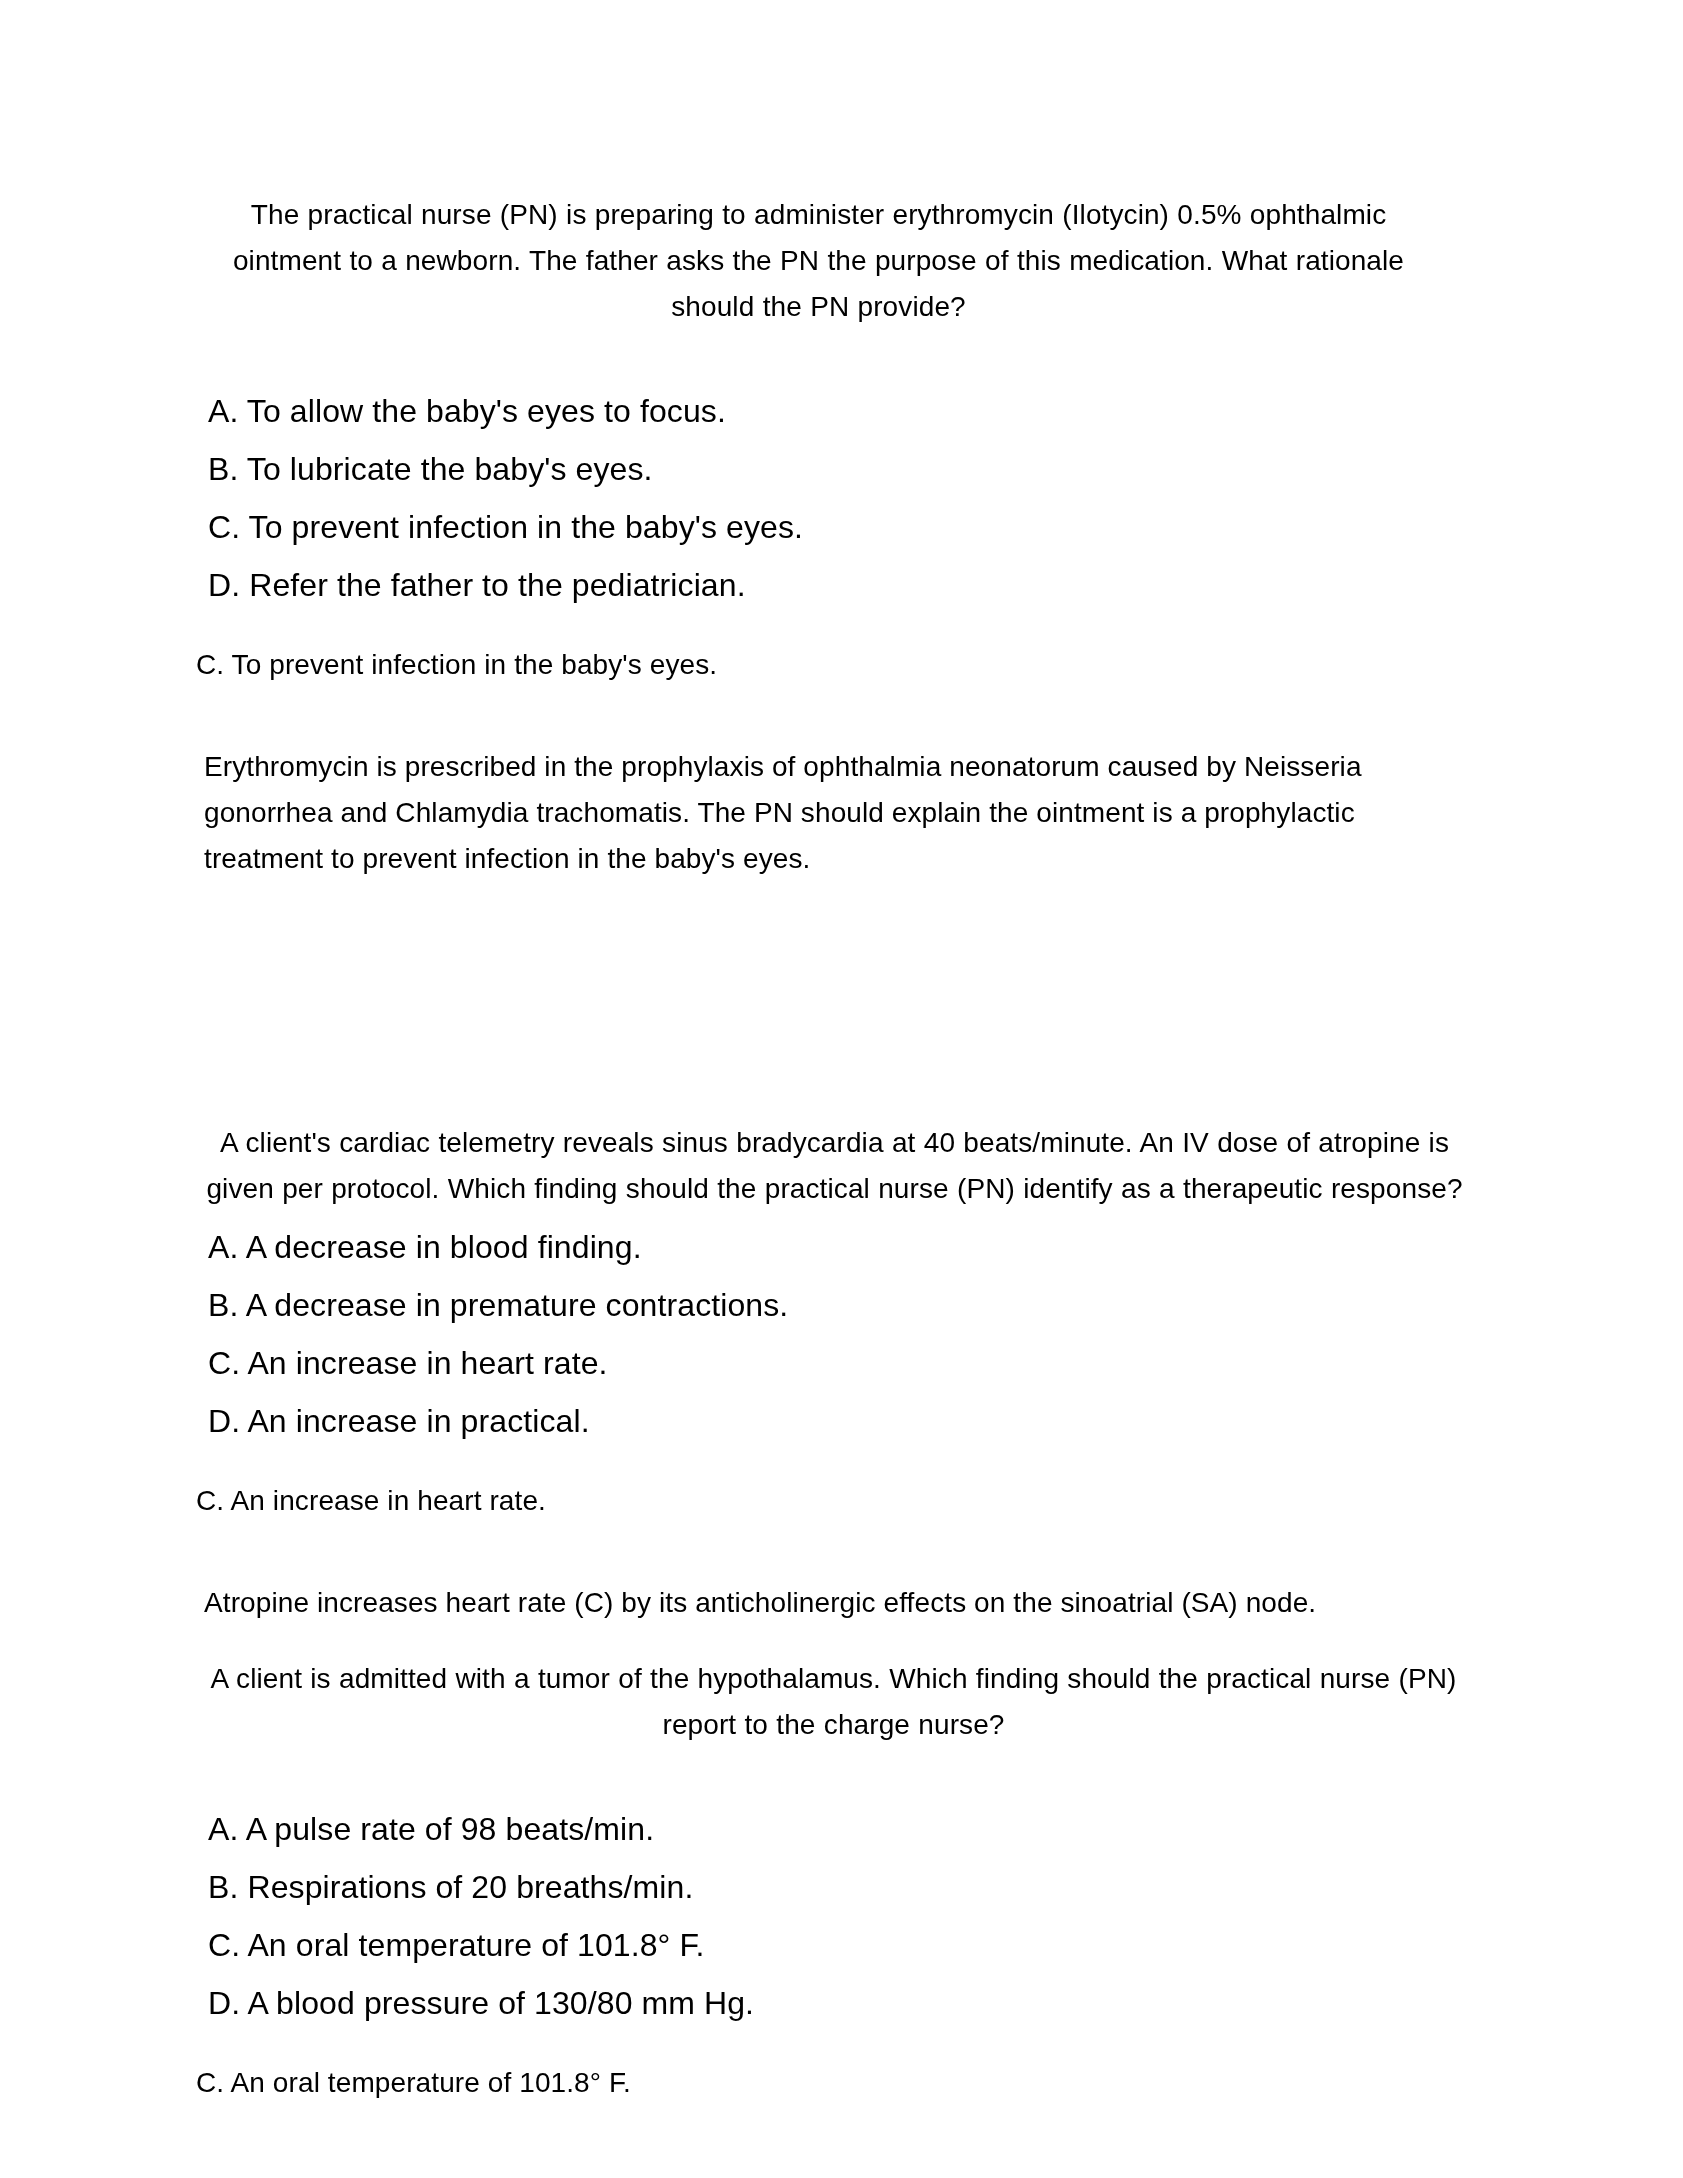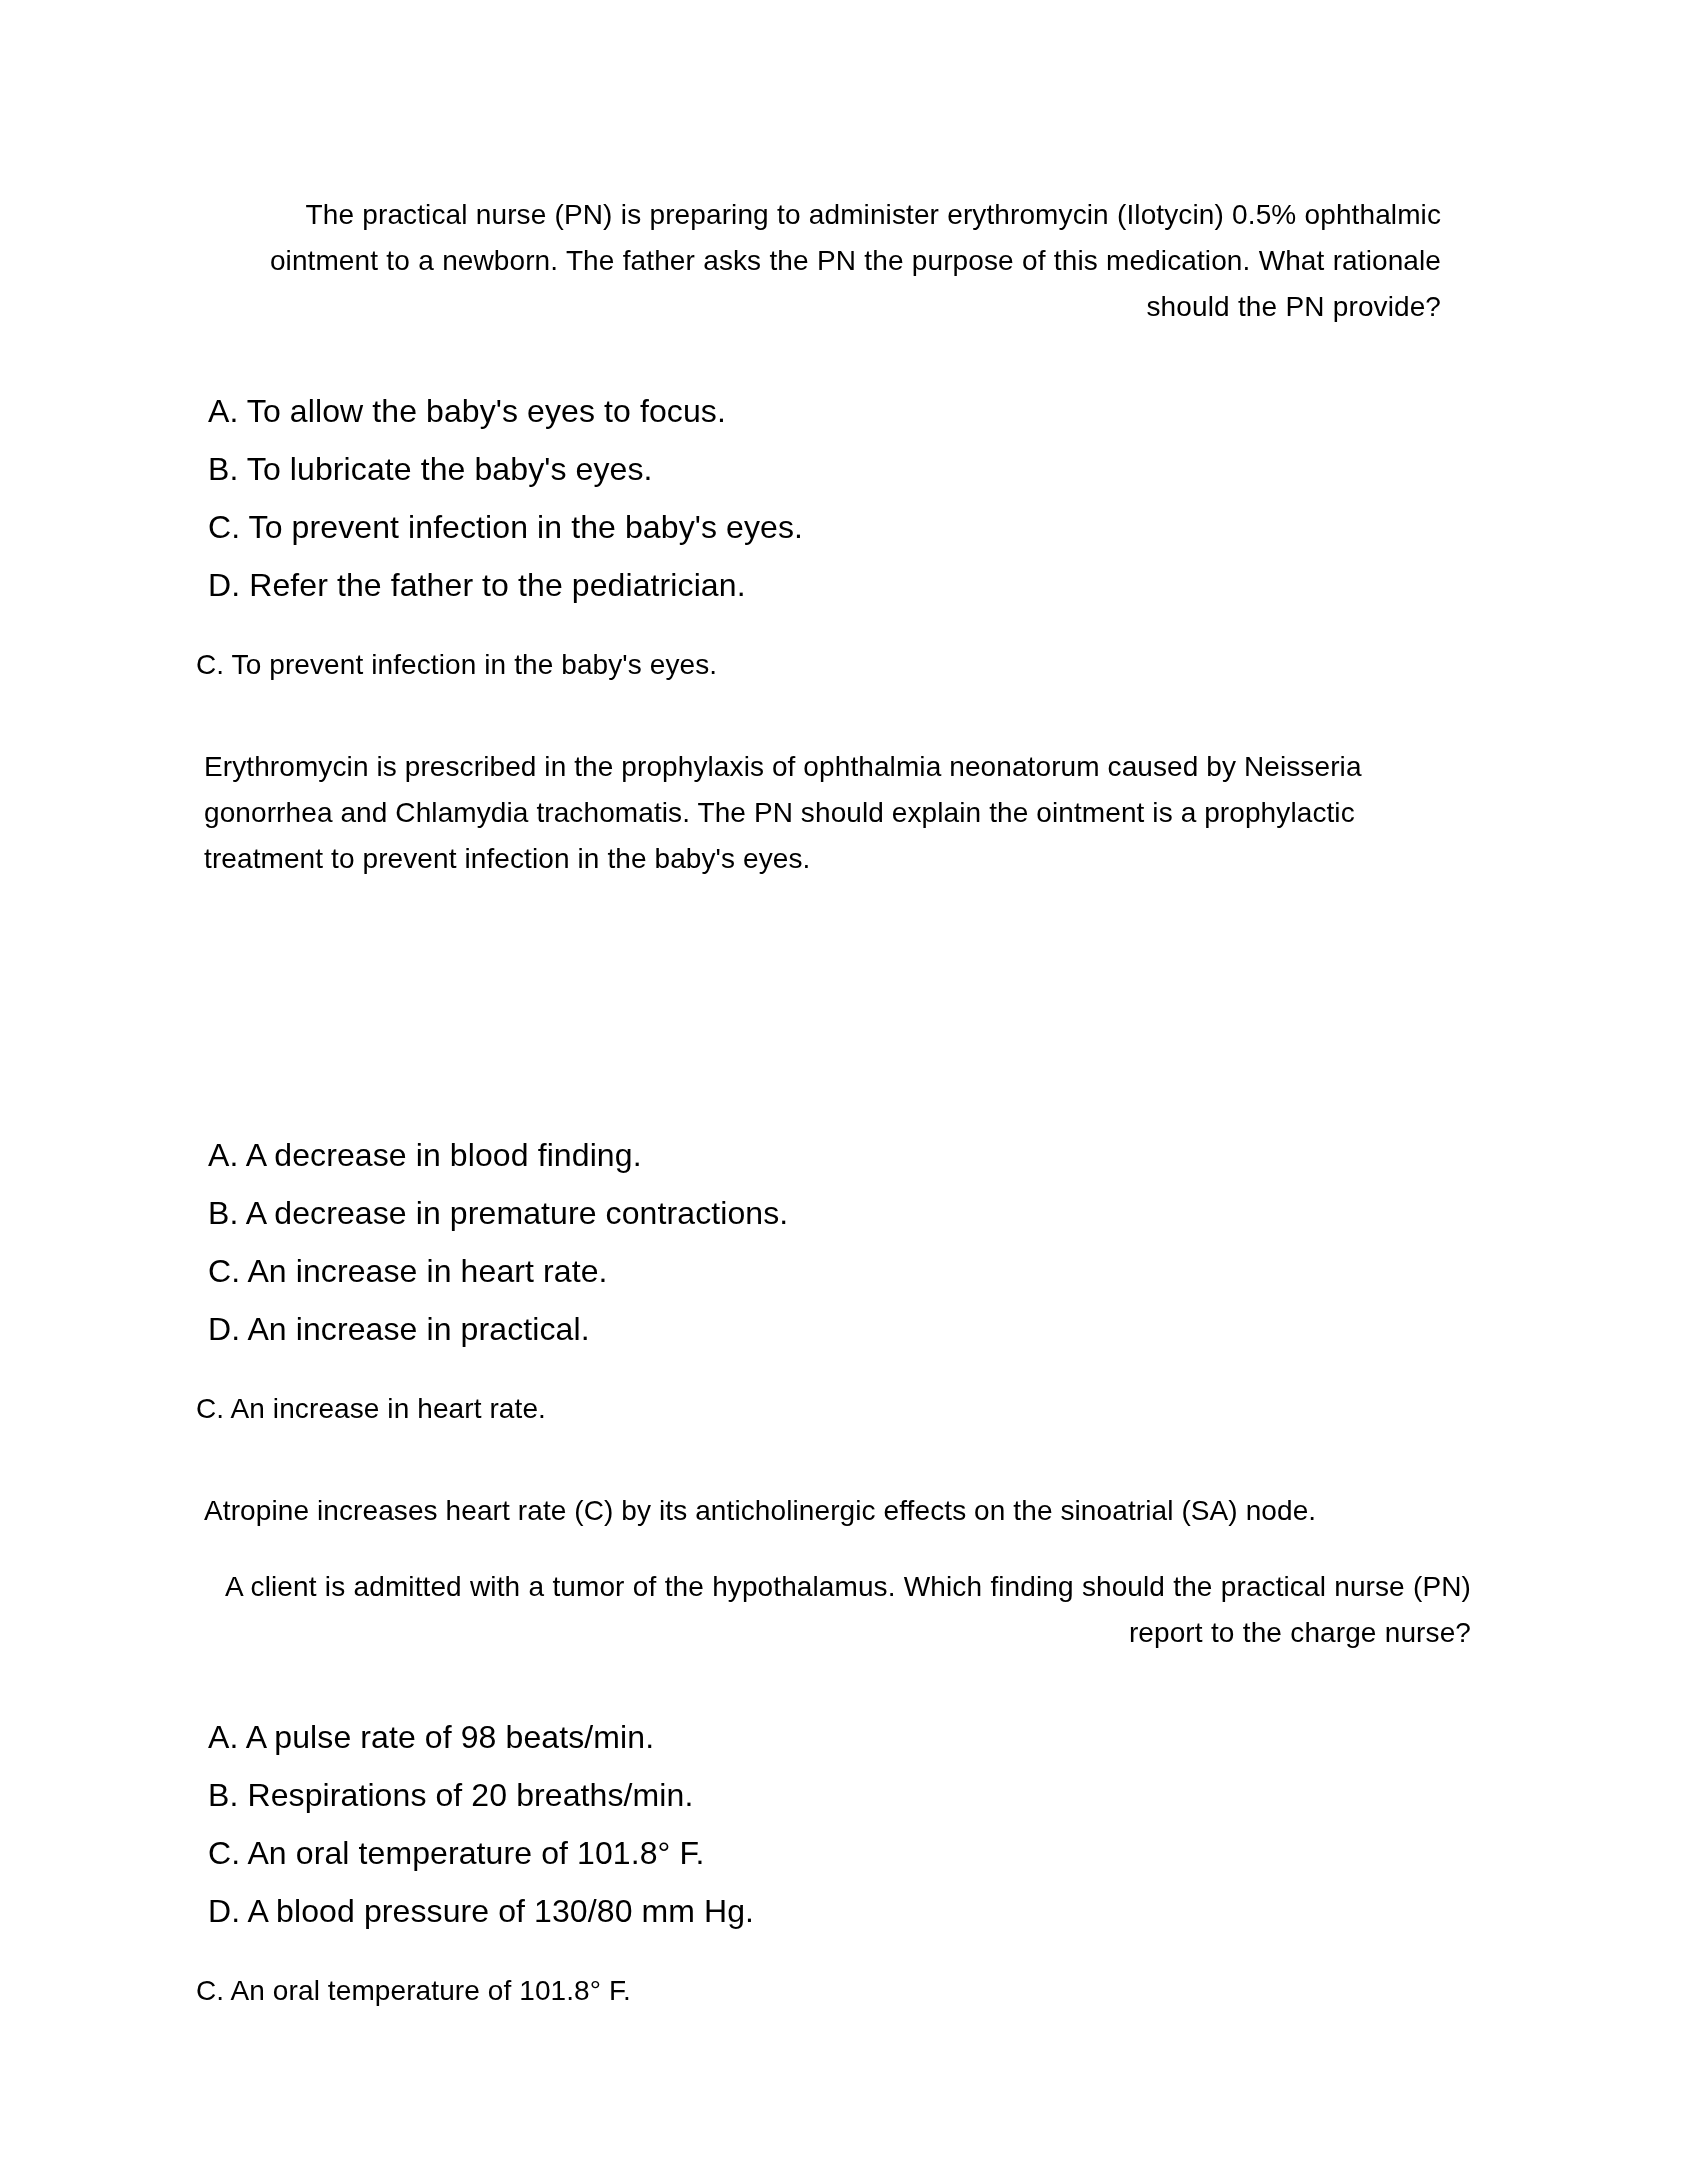--- a/index.html
+++ b/index.html
@@ -34,21 +34,21 @@
     top: 192px;
     width: 1287px;
   }
 
   
   .para {
     font-size: 28px;
     line-height: 46px;
     letter-spacing: 0.1px;
     margin: 0;
-    text-align: right;
+    text-align: center;
     word-spacing: 0.4px;
   }
   .gap-sm   { height: 22px; }
   .gap-md   { height: 46px; }
   .gap-lg   { height: 48px; }
   .gap-xl   { height: 230px; }
   .gap-opt  { height: 22px; }
 
   .option-list {
     margin: 0;
@@ -108,20 +108,21 @@
 
       <div class="gap-lg"></div>
 
       <p class="rationale w-rat1">Erythromycin is prescribed in the prophylaxis of ophthalmia neonatorum caused by Neisseria gonorrhea and Chlamydia trachomatis. The PN should explain the ointment is a prophylactic treatment to prevent infection in the baby's eyes.</p>
     </div>
 
     <div class="gap-xl"></div>
 
     <div>
 
+      <p class="para w-q2">A client's cardiac telemetry reveals sinus bradycardia at 40 beats/minute. An IV dose of atropine is given per protocol. Which finding should the practical nurse (PN) identify as a therapeutic response?</p>
 
       <ul class="option-list">
         <li>A. A decrease in blood finding.</li>
         <li>B. A decrease in premature contractions.</li>
         <li>C. An increase in heart rate.</li>
         <li>D. An increase in practical.</li>
       </ul>
 
       <div class="gap-opt"></div>
 

